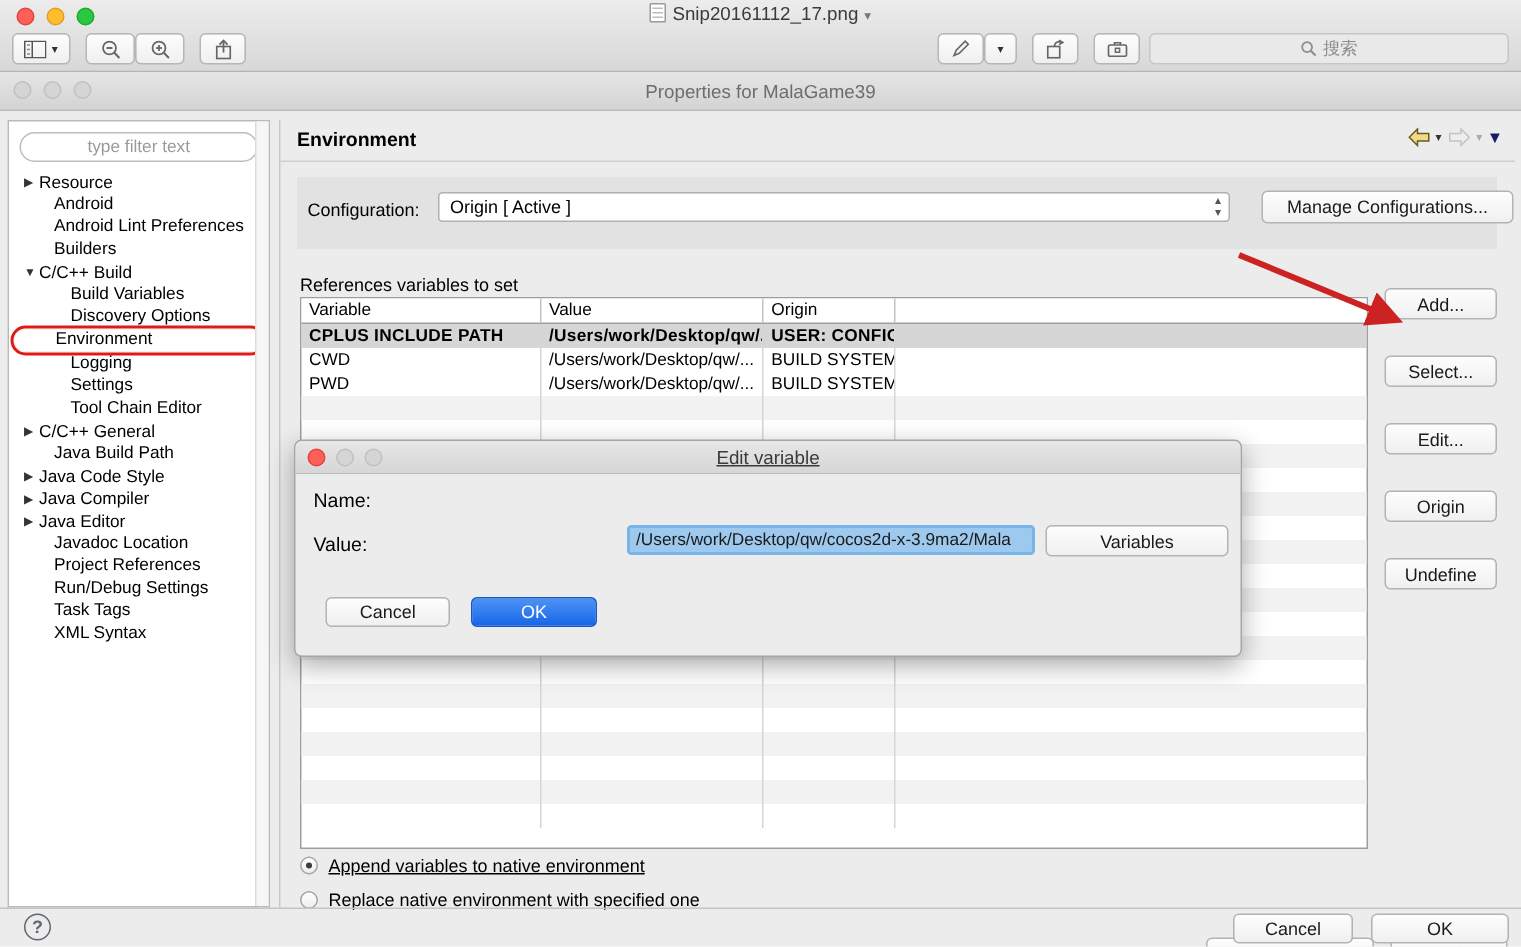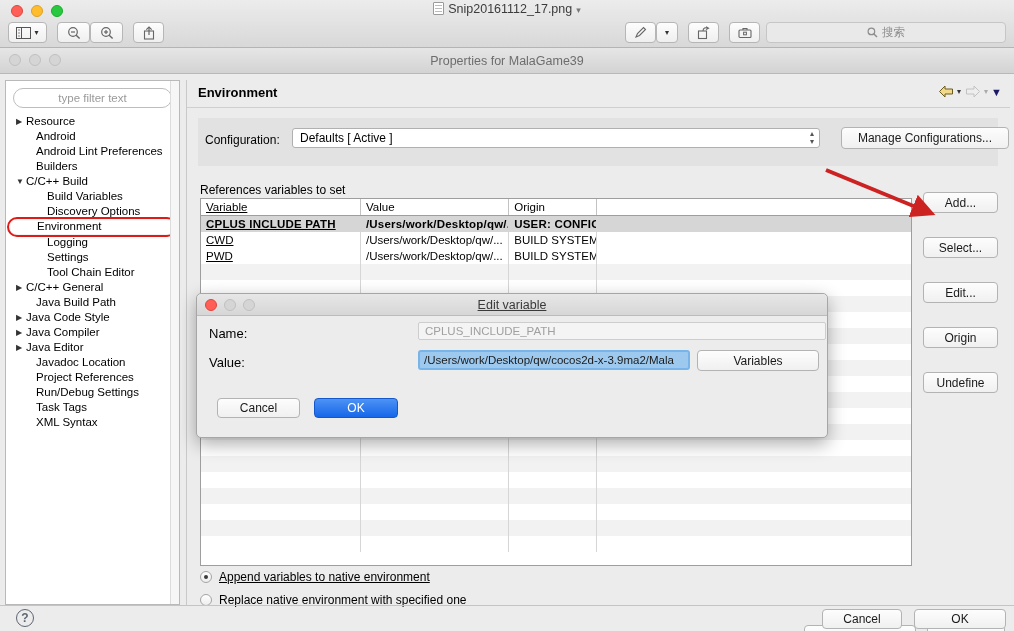--- a/index.html
+++ b/index.html
@@ -164,21 +164,21 @@
     border-right:1px solid #c3c3c3; overflow:hidden; white-space:nowrap;
   }
   .tr{ display:flex; height:16px; }
   .td{
     font-size:11.5px; line-height:16px; padding-left:5px;
     border-right:1px solid #d6d6d6; overflow:hidden; white-space:nowrap;
   }
   .tr.sel{ background:#d6d6d6; }
   .tr.sel .td{ font-weight:bold; letter-spacing:0.2px; }
   .tr.alt{ background:#f2f2f2; }
-  .c1{ width:164px;text-decoration:underline; } .c2{ width:152px; } .c3{ width:90px; } .c4{ width:322px; border-right:none; }
+  .c1{ width:164px; } .c2{ width:152px; } .c3{ width:90px; } .c4{ width:322px; border-right:none; }
 
   
   .side-btns{ position:absolute; left:736px; top:112px; }
   .side-btns .btn{ width:75px; height:21px; margin-bottom:24px; }
 
   
   .radio-row{ position:absolute; left:13px; font-size:12px; }
   .radio-row .rd{
     display:inline-block; width:12px; height:12px; border-radius:50%;
     border:1px solid #a5a5a5; background:linear-gradient(#ffffff,#ededed);
@@ -389,21 +389,21 @@
               </svg>
             </div>
             <span class="mini-chev dim">▾</span>
             <span style="font-size:11px;color:#1a1a66;">▼</span>
           </div>
         </div>
 
         <div class="config-panel">
           <div class="config-label">Configuration:</div>
           <div class="combo">
-            <span>Defaults  [ Active ]</span>
+            <span>Origin  [ Active ]</span>
             <span class="stepper">▴<br>▾</span>
           </div>
           <div class="btn manage-btn">Manage Configurations...</div>
         </div>
 
         <div class="evs-label">References variables to set</div>
 
         <div class="table">
           <div class="thead" id="table-head">
               <div class="th c1">Variable</div>
@@ -573,23 +573,20 @@
     <div class="ed-titlebar">
       <div class="ed-traffic">
         <div class="tl red"></div>
         <div class="tl dim"></div>
         <div class="tl dim"></div>
       </div>
       <span>Edit variable</span>
     </div>
 
     <div class="ed-row-label ed-name-lbl">Name:</div>
-    <div class="ed-name-field">
-      <span>CPLUS_INCLUDE_PATH</span>
-    </div>
 
     <div class="ed-row-label ed-val-lbl">Value:</div>
     <div class="ed-val-field">/Users/work/Desktop/qw/cocos2d-x-3.9ma2/Mala</div>
     <div class="btn ed-vars-btn">Variables</div>
 
     <div class="btn ed-cancel">Cancel</div>
     <div class="ed-ok">OK</div>
   </div>
 
   <svg id="red-arrow" width="125" height="58" viewBox="0 0 125 58">

